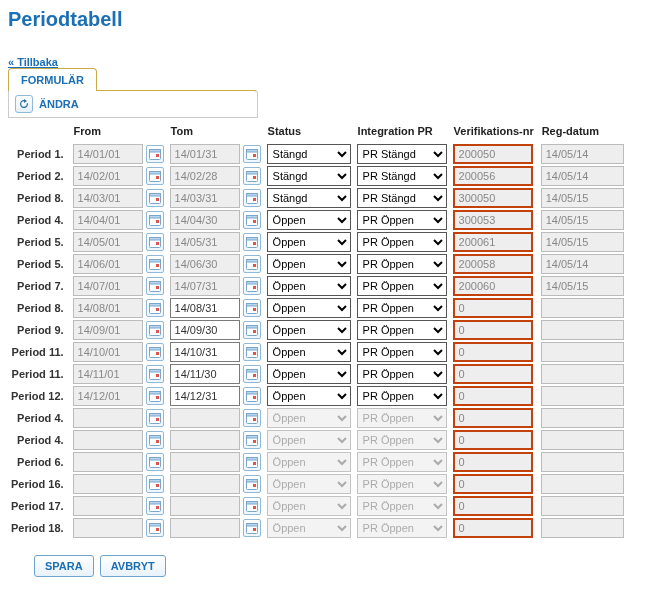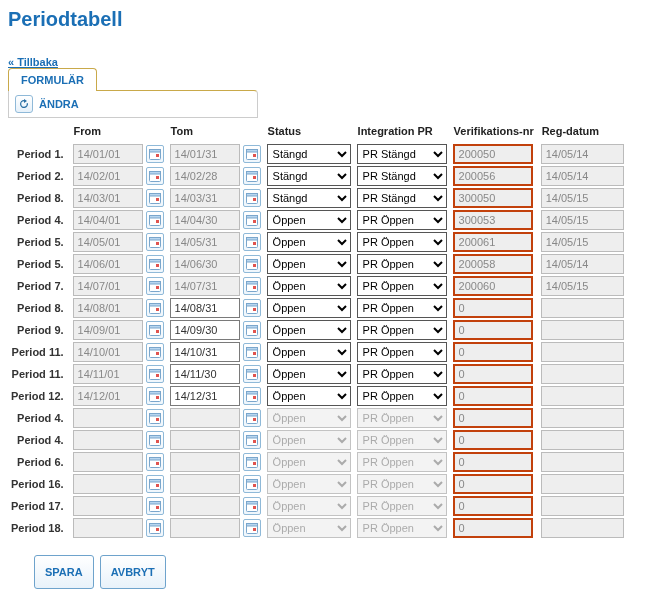--- a/index.html
+++ b/index.html
@@ -19,21 +19,21 @@
   input.txt{border:1px solid #bbb;background:#eee;color:#888;padding:2px 4px;height:20px;width:70px;font-family:inherit;font-size:11px}
   input.txt.editable{background:#fff;color:#333;border:1px solid #7a7a7a}
   .cal{width:18px;height:18px;border:1px solid #8fb9d8;border-radius:2px;background:linear-gradient(#fff,#eef6fc);display:inline-flex;cursor:pointer;align-items:center;justify-content:center}
   .cal svg{display:block}
   select.sel{border:1px solid #555;background:#fff;height:20px;width:84px;font-family:inherit;font-size:11px;padding:0 1px}
   select.sel.wide{width:90px}
   select.sel:disabled{background:#eee;color:#888;border:1px solid #aaa}
   input.verif{border:2px solid #c2410c;background:#eee;color:#888;padding:2px 4px;height:20px;width:80px;font-family:inherit;font-size:11px}
   input.regd{border:1px solid #bbb;background:#eee;color:#888;padding:2px 4px;height:20px;width:83px;font-family:inherit;font-size:11px}
   .btnrow{margin-top:16px;padding-left:26px;display:flex;gap:6px}
-  button.action{border:1px solid #6ea3cc;border-radius:3px;background:linear-gradient(#fff,#e8f2fa);color:#1b6fb5;font-weight:bold;font-size:11px;padding:10px 10px;cursor:pointer}
+  button.action{border:1px solid #6ea3cc;border-radius:3px;background:linear-gradient(#fff,#e8f2fa);color:#1b6fb5;font-weight:bold;font-size:11px;padding:4px 10px;cursor:pointer}
 </style>
 </head>
 <body>
 
 
 
 <h1>Periodtabell</h1>
 <a href="#" class="back">« Tillbaka</a>
 
 <div class="tabwrap">

